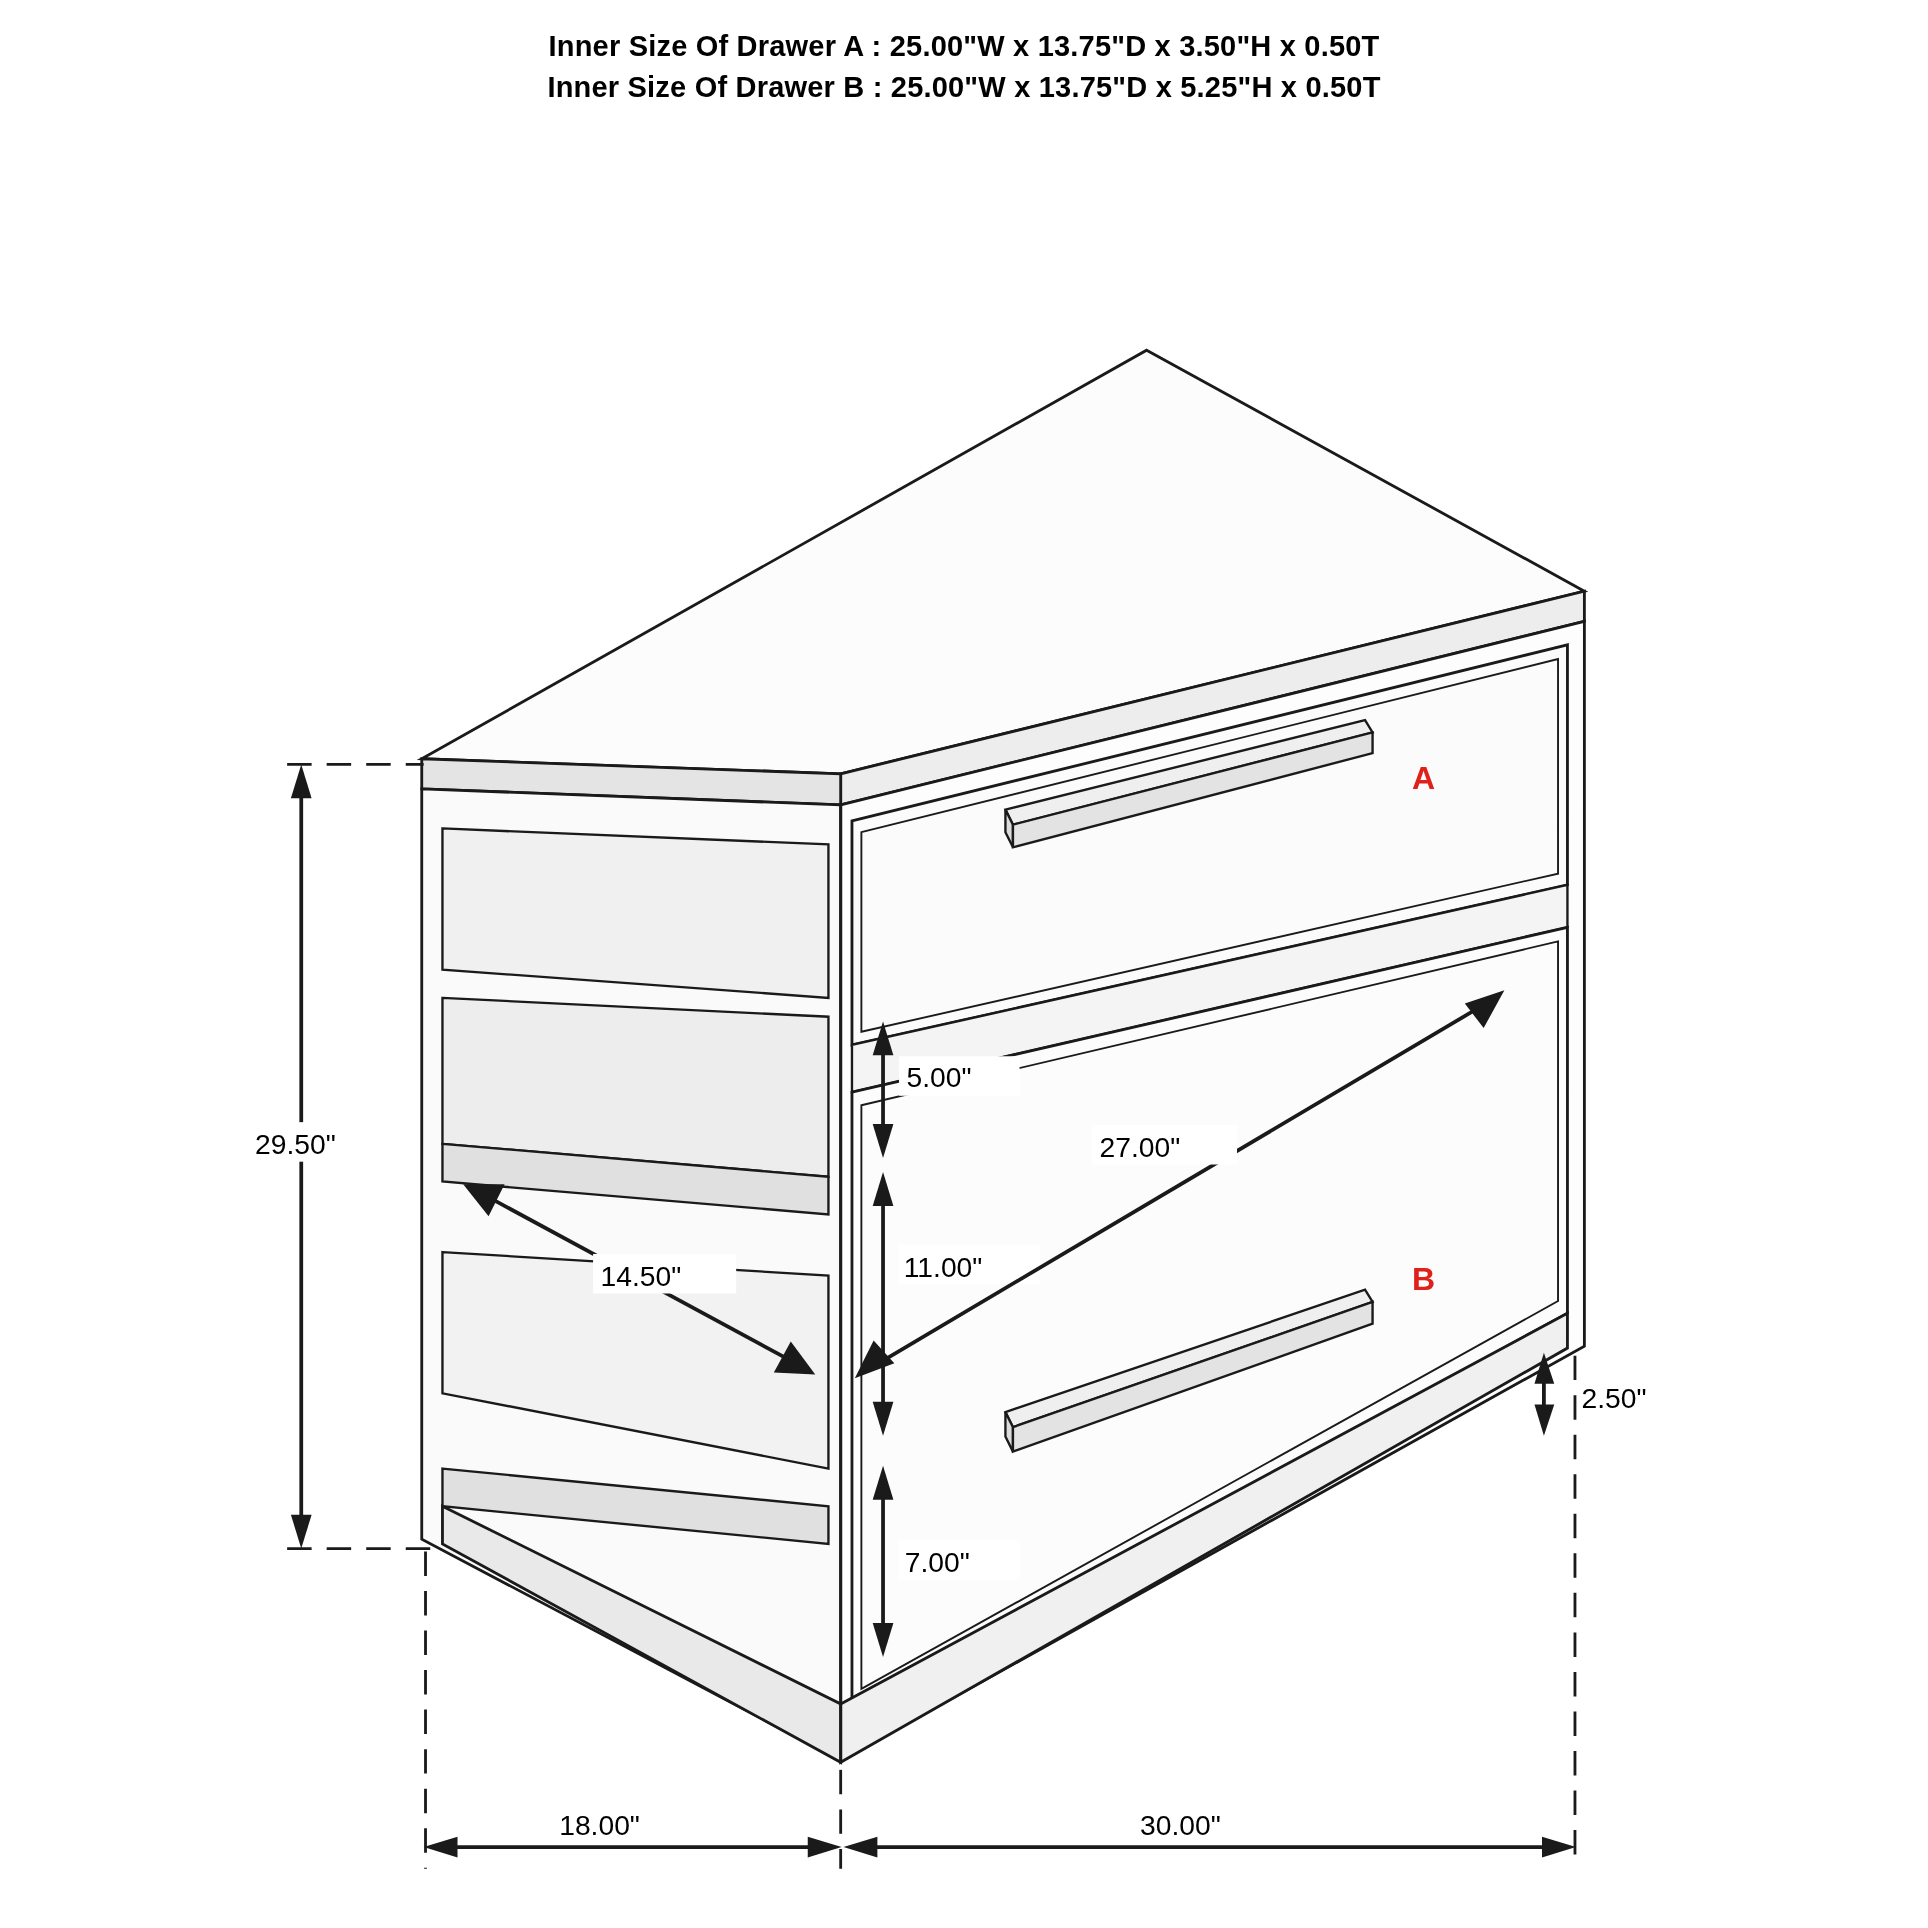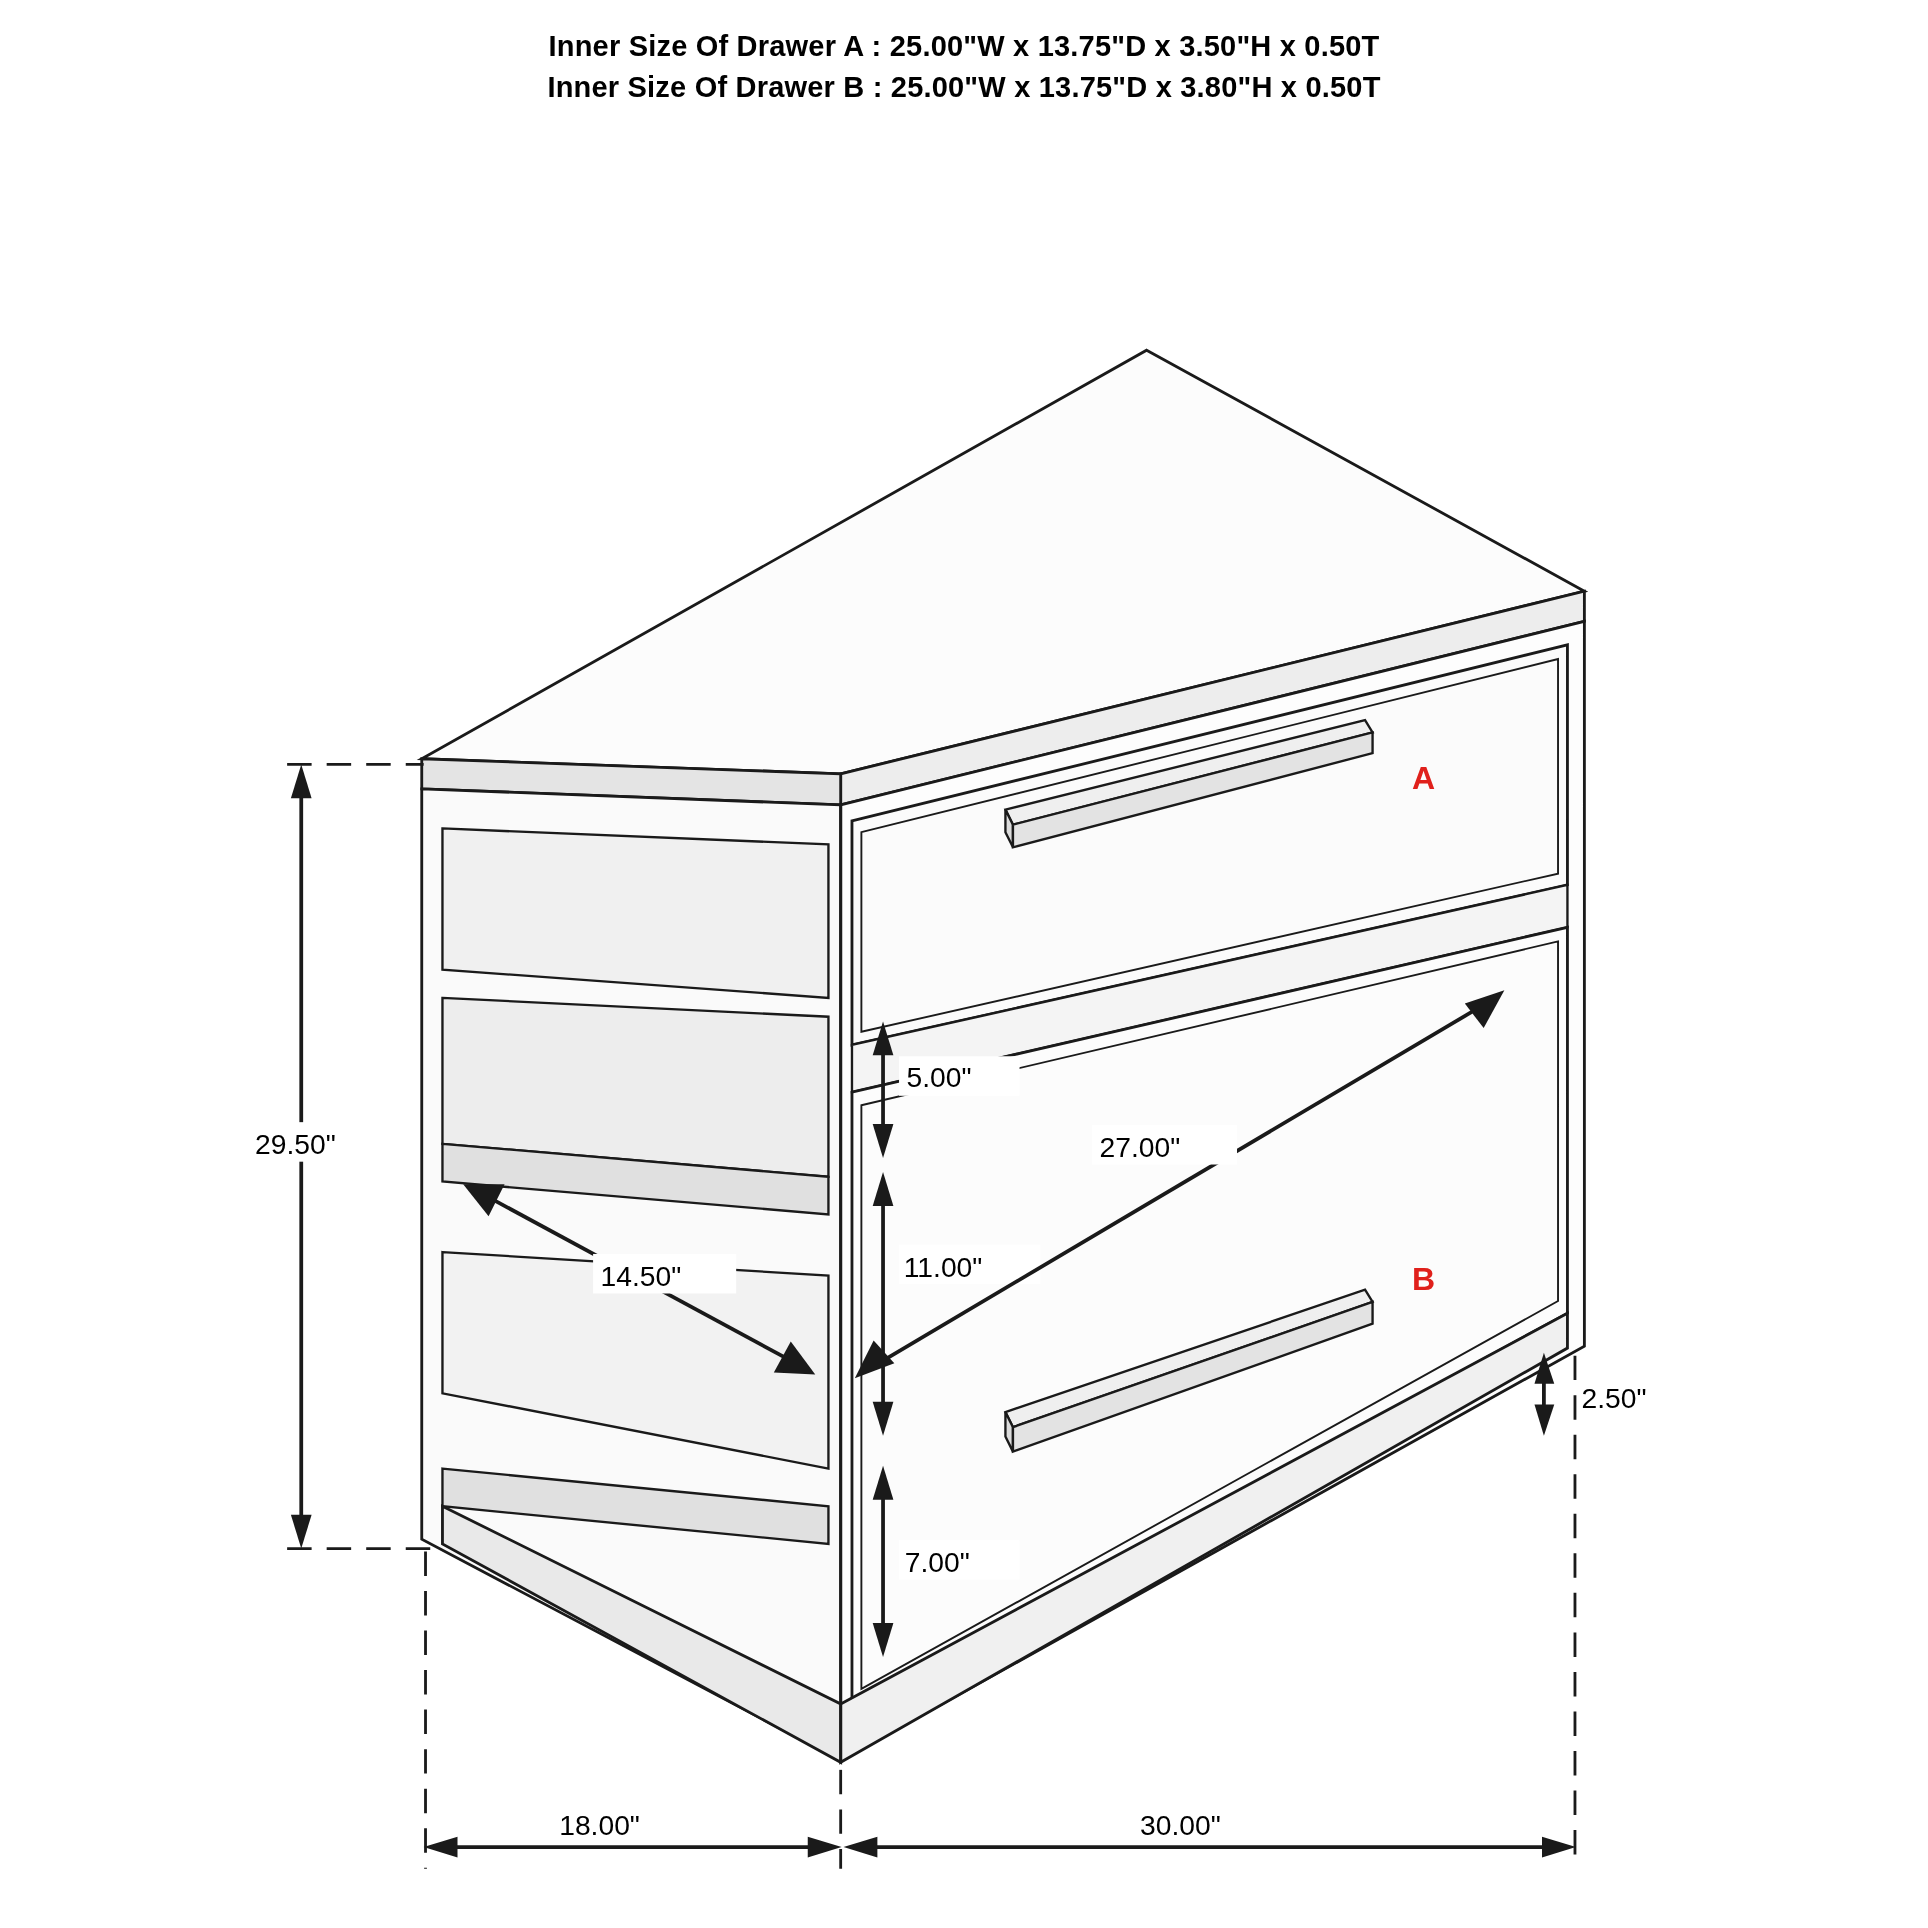--- a/index.html
+++ b/index.html
@@ -52,21 +52,21 @@
     fill: #e0201b;
   }
 </style>
 </head>
 <body>
 
 <div id="stage">
 
   <div class="header">
     <div>Inner Size Of Drawer A : 25.00"W x 13.75"D x 3.50"H x 0.50T</div>
-    <div>Inner Size Of Drawer B : 25.00"W x 13.75"D x 3.80"H x 0.50T</div>
+    <div>Inner Size Of Drawer B : 25.00"W x 13.75"D x 5.25"H x 0.50T</div>
   </div>
 
   <svg width="1928" height="1928" viewBox="0 0 2048 2048">
 
     <g>
 
       <polygon points="1224,375 1686,625 890,820 445,810 452,805" fill="#fbfbfb" stroke="#1a1a1a" stroke-width="3" style="display:none"></polygon>
 
       <polygon points="1218,372 1683,628 893,822 448,806" fill="#fcfcfc" stroke="#1a1a1a" stroke-width="3"></polygon>
 

